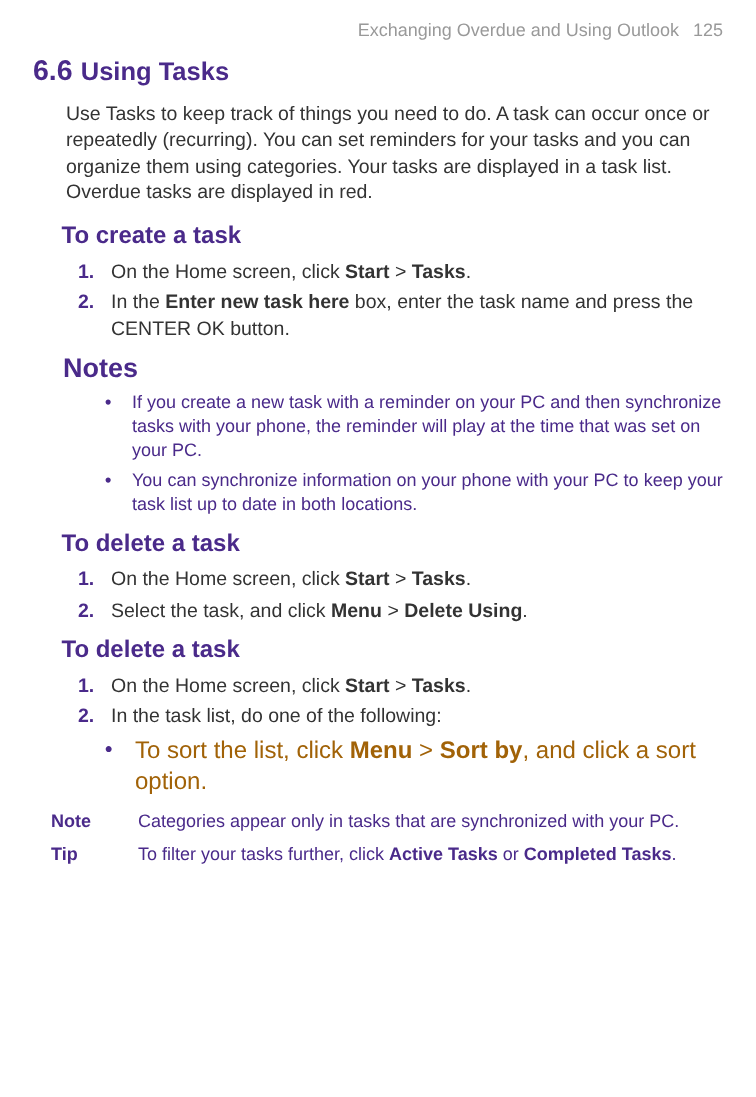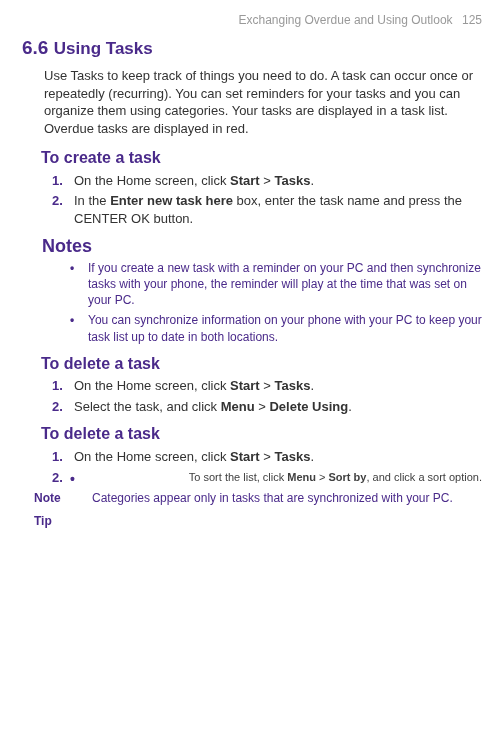--- a/index.html
+++ b/index.html
@@ -92,24 +92,23 @@
     color: #4a2a8a;
     font-weight: bold;
   }
   ul.bullets {
     list-style: none;
     margin-left: 48px;
   }
   ul.bullets li {
     position: relative;
     padding-left: 20px;
-    font-size: 11px;
+    font-size: 16px;
     margin-bottom: 3px;
-    color: #404040;
-    text-align: right;
+    color: #a16207;
   }
   ul.bullets li::before {
     content: "•";
     position: absolute;
     left: 0;
     top: 0;
     color: #4a2a8a;
     font-weight: bold;
     font-size: 14px;
   }
@@ -177,28 +176,32 @@
 </ol>
 
 <div class="subhead">To delete a task</div>
 <ol class="steps">
   <li>
     <span class="num">1.</span>
     <span>On the Home screen, click </span><b>Start</b><span> &gt; </span><b>Tasks</b><span>.</span>
   </li>
   <li>
     <span class="num">2.</span>
+    <span>In the task list, do one of the following:</span>
   </li>
 </ol>
 <ul class="bullets">
   <li>
     <span>To sort the list, click </span><b>Menu</b><span> &gt; </span><b>Sort by</b><span>, and click a sort option.</span>
   </li>
 </ul>
 
 <div class="note-row">
   <div class="lbl">Note</div>
   <div class="txt">Categories appear only in tasks that are synchronized with your PC.</div>
 </div>
 
 <div class="tip-row">
   <div class="lbl">Tip</div>
+  <div class="txt">
+    <span>To filter your tasks further, click </span><b>Active Tasks</b><span> or </span><b>Completed Tasks</b><span>.</span>
+  </div>
 </div>
 
 </body></html>

